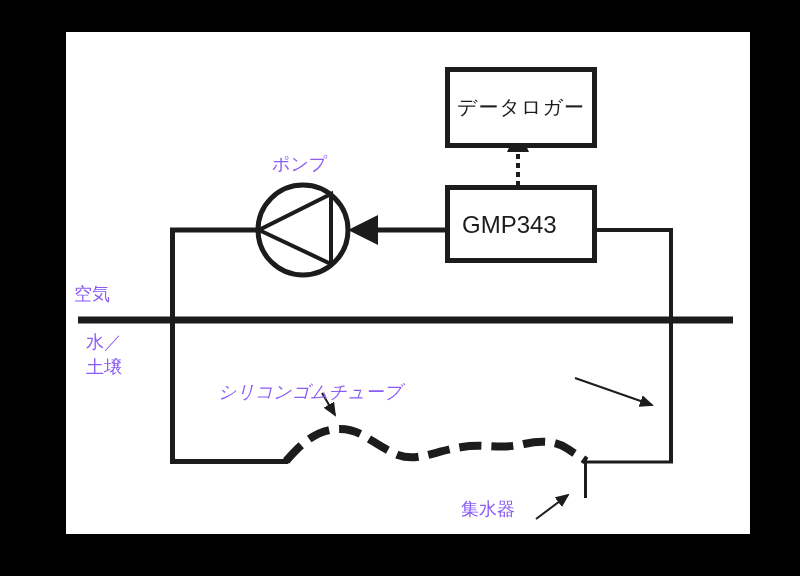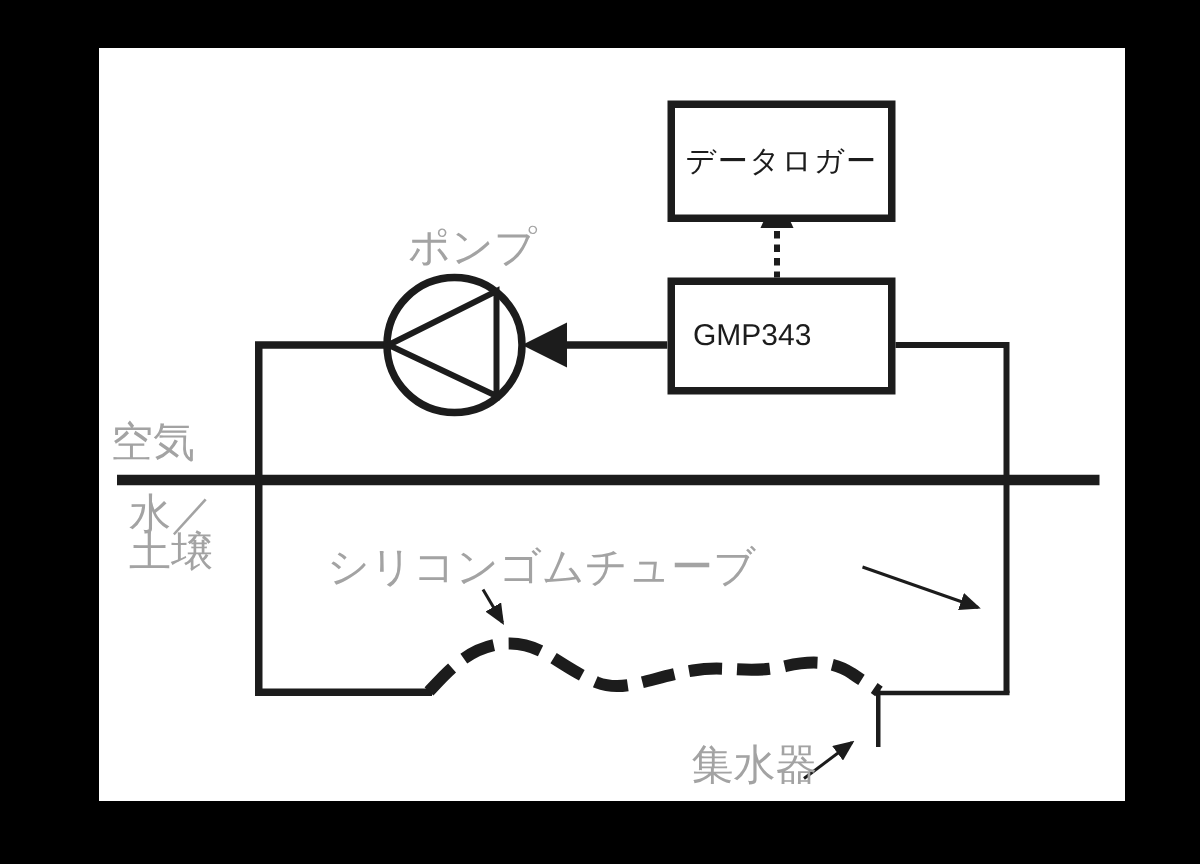--- a/index.html
+++ b/index.html
@@ -34,35 +34,35 @@
     left:445px;top:47px;width:152px;height:81px;
     align-items:center;
     font-size:20px;
     letter-spacing:1px;
     margin-top:20px;
   }
   .box-probe{
     left:445px;top:185px;width:152px;height:78px;
     align-items:flex-start;
     padding-left:12px;
-    font-size:20px;
+    font-size:24px;
     line-height:27px;
   }
   .lbl{
     position:absolute;
-    color:#a3a3a3;
-    font-size:28px;
+    color:#8b5cf6;
+    font-size:18px;
     white-space:pre-line;
     line-height:25px;
     text-align:right;
   }
   .lbl-pump{left:272px;top:152px;}
   .lbl-air{left:74px;top:282px;}
   .lbl-watersoil{left:86px;top:330px;}
-  .lbl-silicone{left:218px;top:365px;}
+  .lbl-silicone{left:218px;top:380px;font-style:italic;}
   .lbl-stainless{left:455px;top:352px;}
   .lbl-collector{left:461px;top:497px;}
 </style>
 </head>
 <body>
 
 <div class="canvas">
 
   <div class="panel"></div>
 

